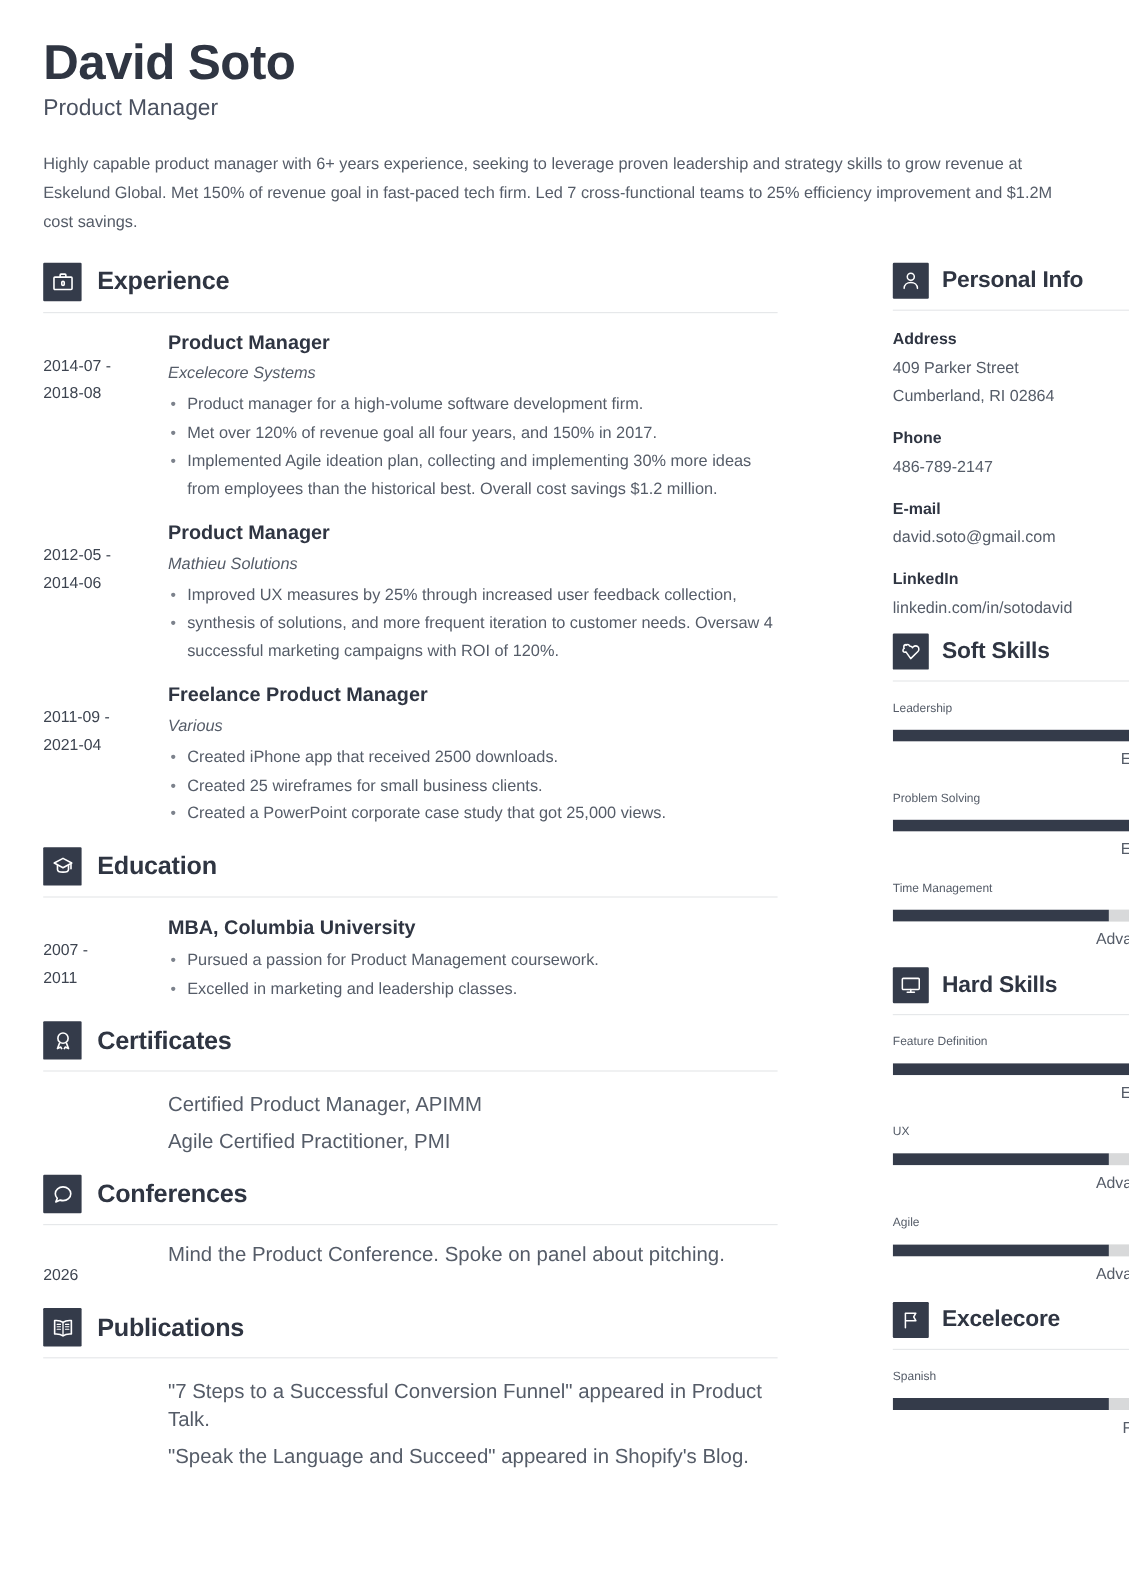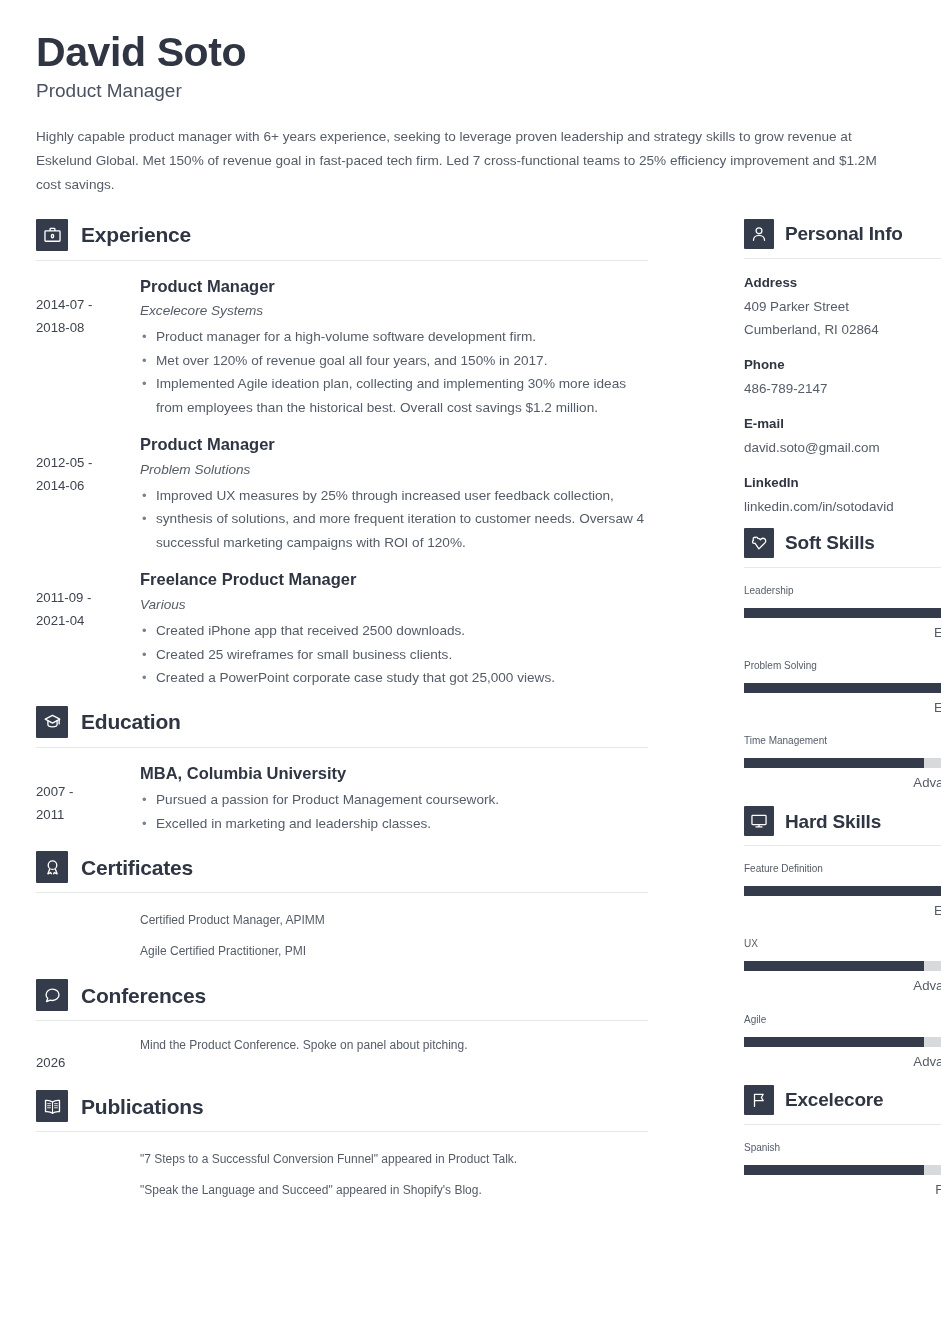--- a/index.html
+++ b/index.html
@@ -137,21 +137,21 @@
   }
   ul.bullets li::before {
     content: "\2022";
     position: absolute;
     left: 2px;
     top: 0;
     color: #7c828c;
     font-size: 13px;
   }
   .plain-line {
-    font-size: 12px;
+    font-size: 17px;
     line-height: 23px;
     color: #555c68;
     margin: 0;
   }
   .entry.plain .entry-body { padding-top: 1px; }
   .entry.plain .plain-line + .plain-line { margin-top: 8px; }
   .entry.tight { margin-top: 13px; }
 
   
   .info-group { margin-top: 14px; }
@@ -239,21 +239,21 @@
         </div>
       </div>
 
       <div class="entry">
         <div class="entry-date">
           <span>2012-05 -</span>
           <span>2014-06</span>
         </div>
         <div class="entry-body">
           <div class="entry-title">Product Manager</div>
-          <div class="entry-sub">Problem Solutions</div>
+          <div class="entry-sub">Mathieu Solutions</div>
           <ul class="bullets">
             <li>Improved UX measures by 25% through increased user feedback collection,</li>
             <li>synthesis of solutions, and more frequent iteration to customer needs. Oversaw 4 successful marketing campaigns with ROI of 120%.</li>
           </ul>
         </div>
       </div>
 
       <div class="entry">
         <div class="entry-date">
           <span>2011-09 -</span>

